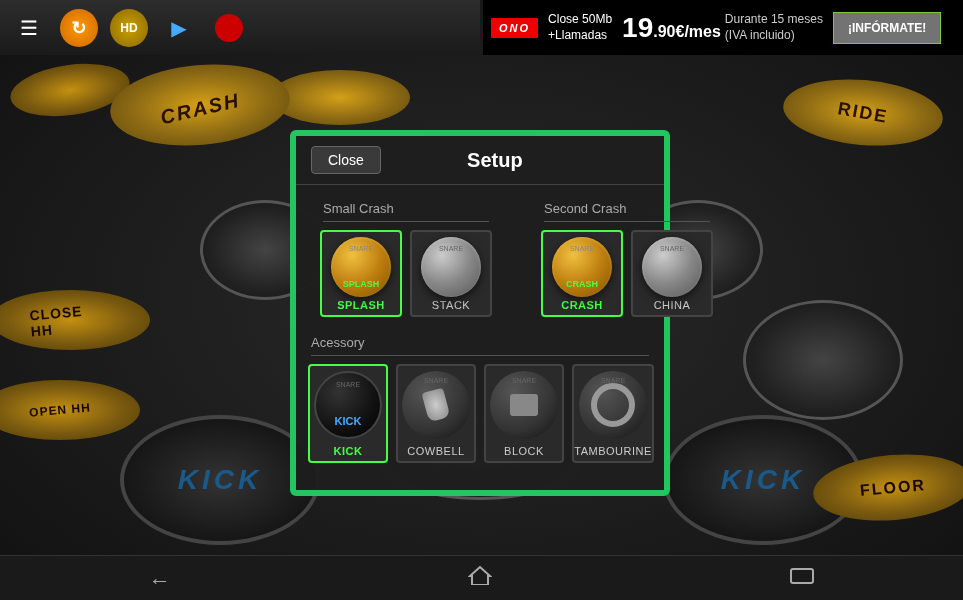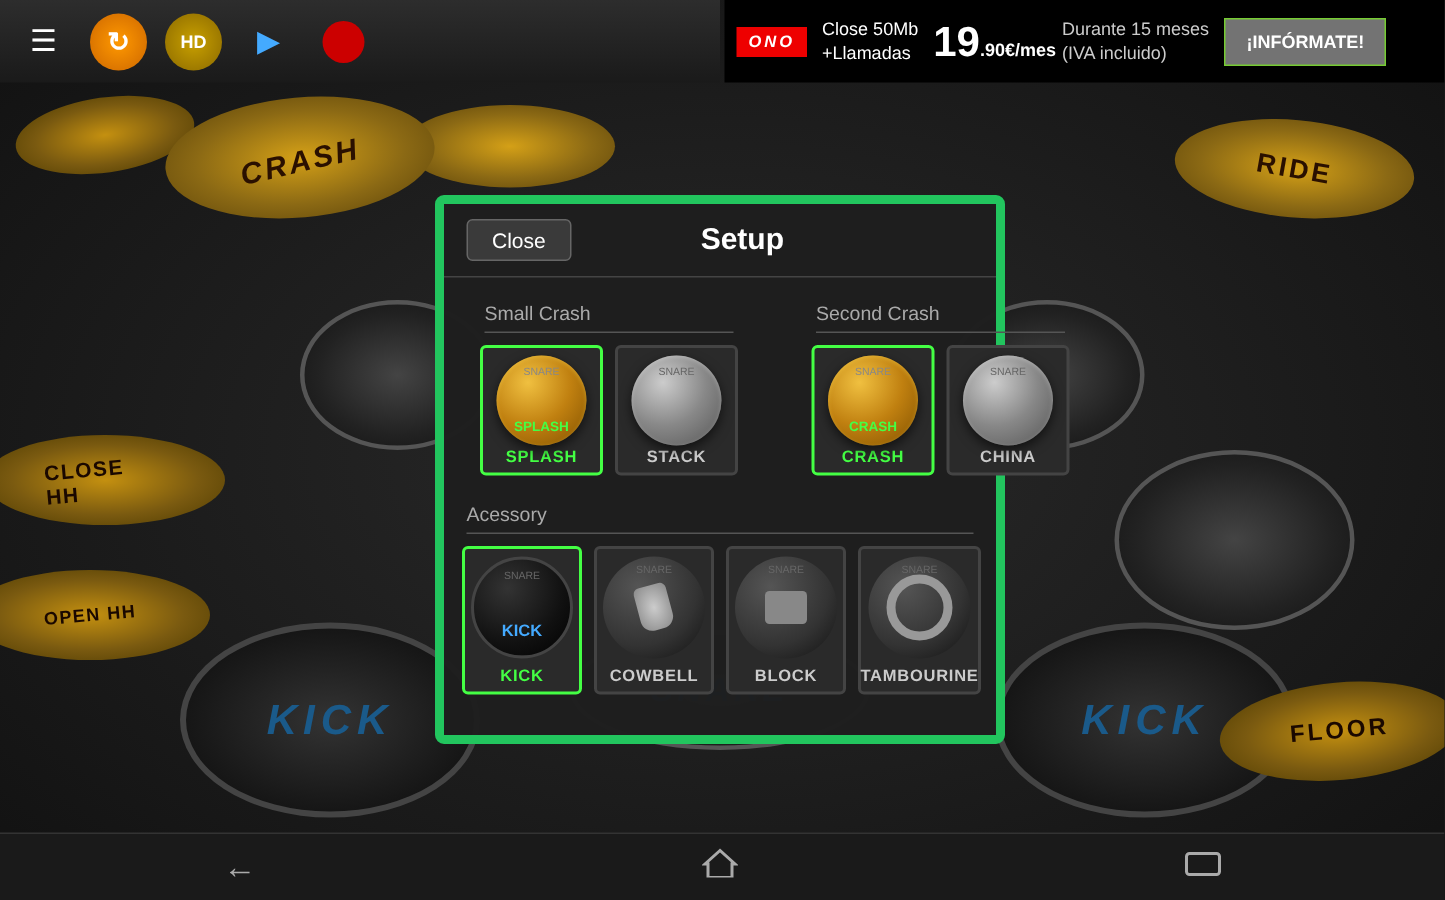--- a/index.html
+++ b/index.html
@@ -211,21 +211,21 @@
       height: 60px;
       box-shadow: 0 3px 8px rgba(0,0,0,0.6), inset 0 1px 3px rgba(255,255,255,0.3);
       position: relative;
       display: flex;
       align-items: center;
       justify-content: center;
     }
     .item-name {
       color: #ccc;
       font-size: 11px;
-      font-weight: bold;
+      font-weight: normal;
       margin-top: 2px;
       letter-spacing: 0.5px;
     }
     .item-name-green {
       color: #4f4;
       font-size: 11px;
       font-weight: bold;
       margin-top: 2px;
       letter-spacing: 0.5px;
     }
@@ -523,21 +523,21 @@
     <div class="icon-record"></div>
   </div>
 </div>
 
 <div class="ad-banner">
   <span class="ad-ono">ONO</span>
   <div class="ad-text">
     <div>Close 50Mb</div>
     <div>+Llamadas</div>
   </div>
-  <span class="ad-price">19<span style="font-size:12px">.90€/mes</span></span>
+  <span class="ad-price">19<span style="font-size:16px">.90€/mes</span></span>
   <div class="ad-price-small">
     <div>Durante 15 meses</div>
     <div>(IVA incluido)</div>
   </div>
   <div class="ad-btn">¡INFÓRMATE!</div>
 </div>
 
 <div class="setup-dialog">
   <div class="dialog-header">
     <button class="close-btn">Close</button>

